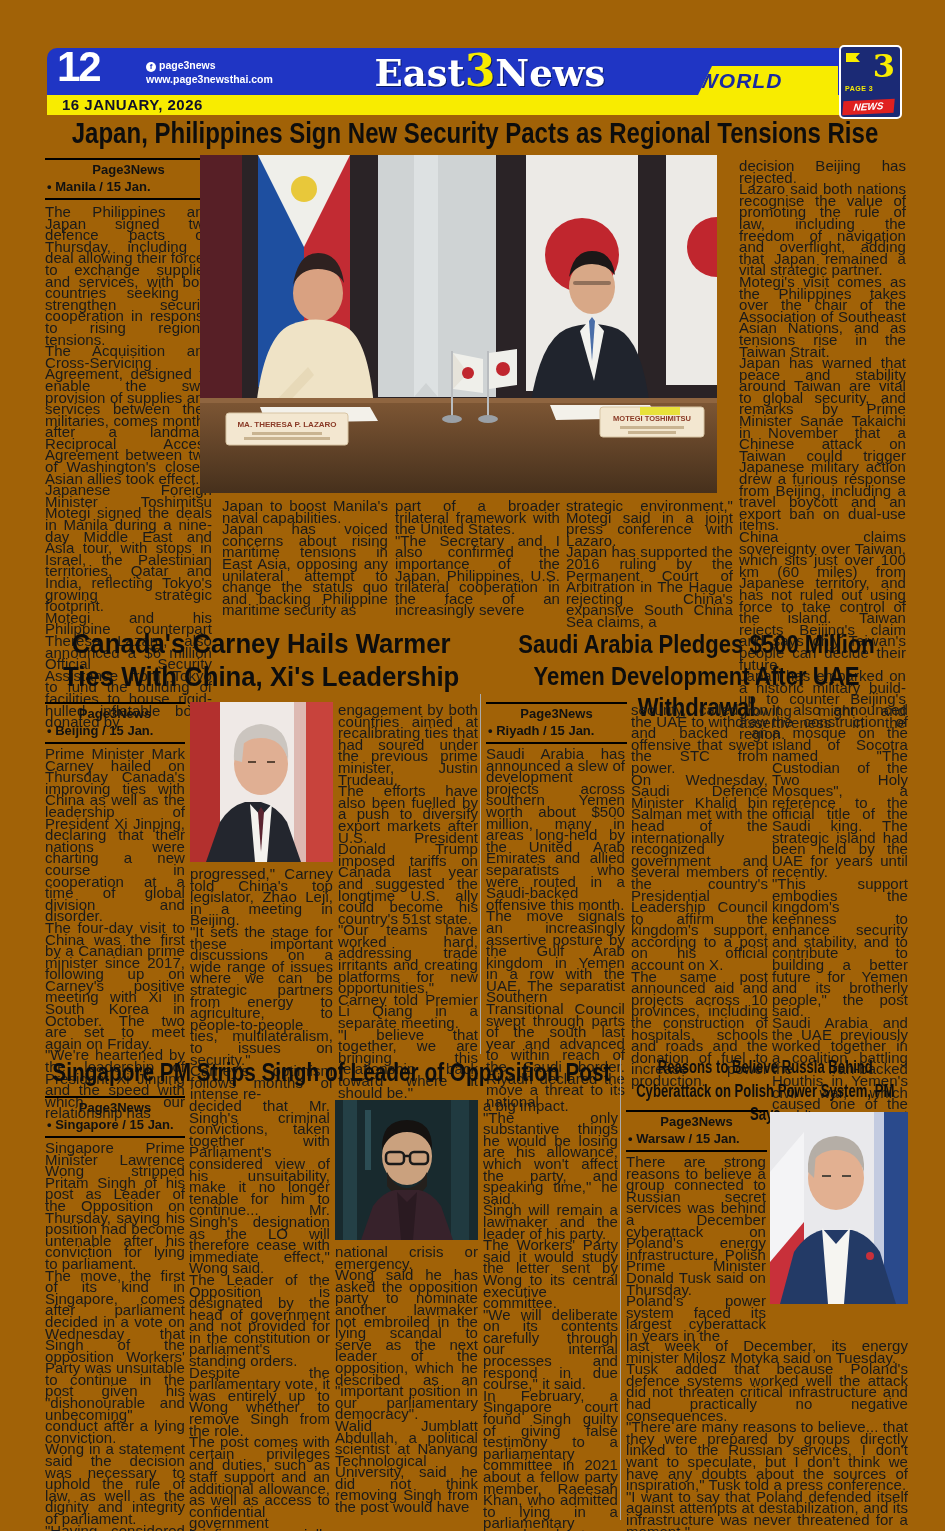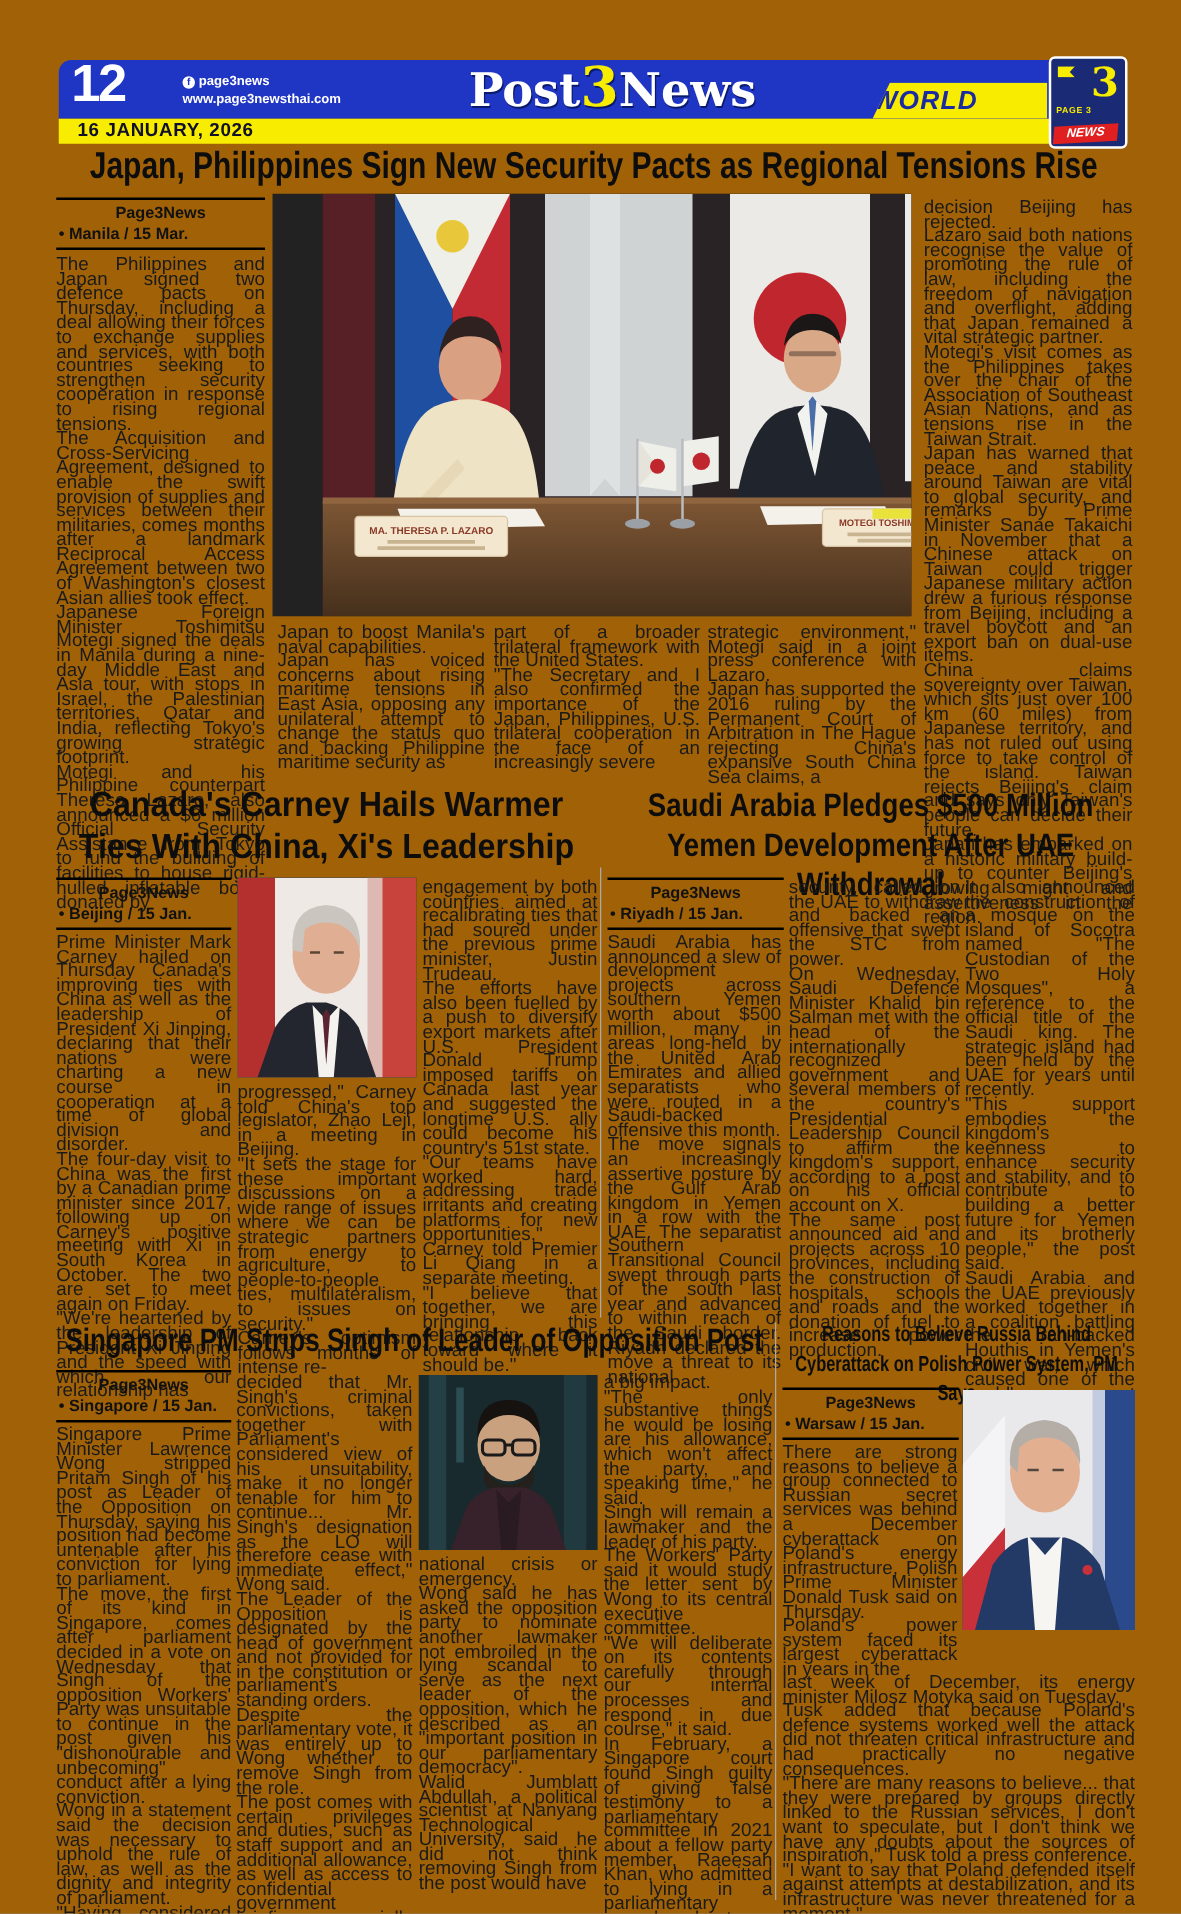--- a/index.html
+++ b/index.html
@@ -54,43 +54,43 @@
 
 <div id="page">
 
   <div class="abs hdr-blue"></div>
   <div class="abs hdr-strip"></div>
   <div class="abs hdr-num">12</div>
   <div class="abs hdr-soc">
     <div><span class="soc-ico">f</span><span>page3news</span></div>
     <div>www.page3newsthai.com</div>
   </div>
-  <div class="abs masthead"><span>Post</span><span class="m3">3</span><span>News</span></div>
+  <div class="abs masthead"><span>East</span><span class="m3">3</span><span>News</span></div>
   <div class="abs world">WORLD</div>
   <div class="abs logo-box">
     <span class="logo-flag"></span>
     <span class="logo-3">3</span>
     <span class="logo-p3">PAGE 3</span>
     <span class="logo-news">NEWS</span>
   </div>
   <div class="abs hdr-date">16 JANUARY, 2026</div>
 
   <div class="abs headline hl-main">Japan, Philippines Sign New Security Pacts as Regional Tensions Rise</div>
 
   <div class="abs byline" style="left:45px;top:158px;width:167px;">
     <div class="src">Page3News</div>
-    <div class="dl">• Manila  /  15 Mar.</div>
+    <div class="dl">• Manila  /  15 Jan.</div>
   </div>
 
   <div class="abs bt" style="left:45px;top:206px;width:167px;">The Philippines and Japan signed two defence pacts on Thursday, including a deal allowing their forces to exchange supplies and services, with both countries seeking to strengthen security cooperation in response to rising regional tensions.
 The Acquisition and Cross-Servicing Agreement, designed to enable the swift provision of supplies and services between their militaries, comes months after a landmark Reciprocal Access Agreement between two of Washington's closest Asian allies took effect.
 Japanese Foreign Minister Toshimitsu Motegi signed the deals in Manila during a nine-day Middle East and Asia tour, with stops in Israel, the Palestinian territories, Qatar and India, reflecting Tokyo's growing strategic footprint.
 Motegi and his Philippine counterpart Theresa Lazaro, also announced a $6 million Official Security Assistance from Tokyo to fund the building of facilities to house rigid-hulled inflatable boats donated by</div>
 
-  <div class="abs photo" style="left:218px;top:155px;width:471px;height:338px;padding-left:40px;">
+  <div class="abs photo" style="left:200px;top:155px;width:517px;height:338px;">
     <svg viewBox="0 0 517 338" width="517" height="338">
       <rect width="517" height="338" fill="#2a2326"></rect>
       <rect x="0" y="0" width="42" height="252" fill="#571f26"></rect>
 
       <g>
         <rect x="58" y="0" width="46" height="232" fill="#1e4fa0"></rect>
         <rect x="104" y="0" width="46" height="232" fill="#c22b33"></rect>
         <path d="M58,0 L150,0 L104,92 Z" fill="#efefea"></path>
         <circle cx="104" cy="34" r="13" fill="#e8c83a"></circle>
       </g>

